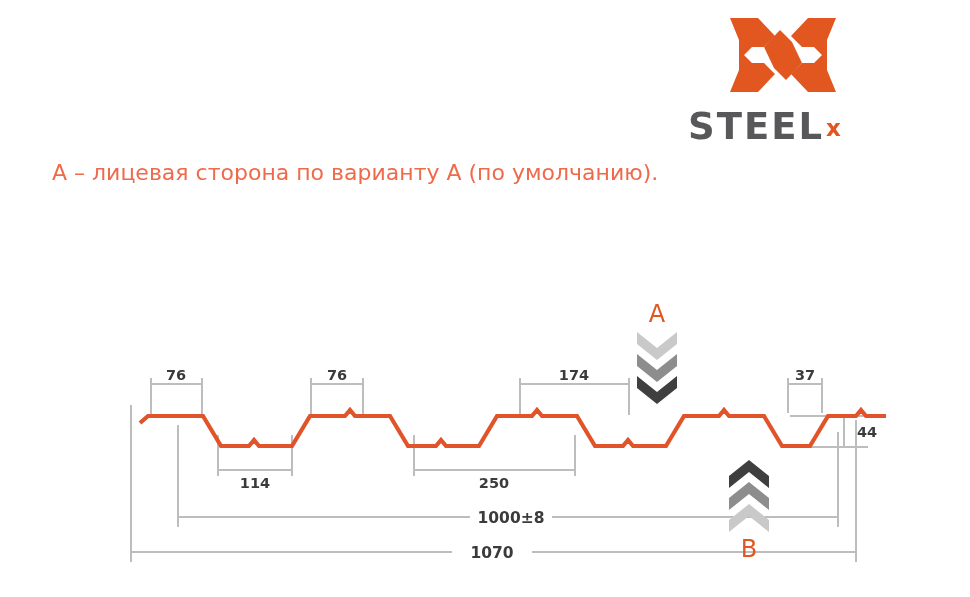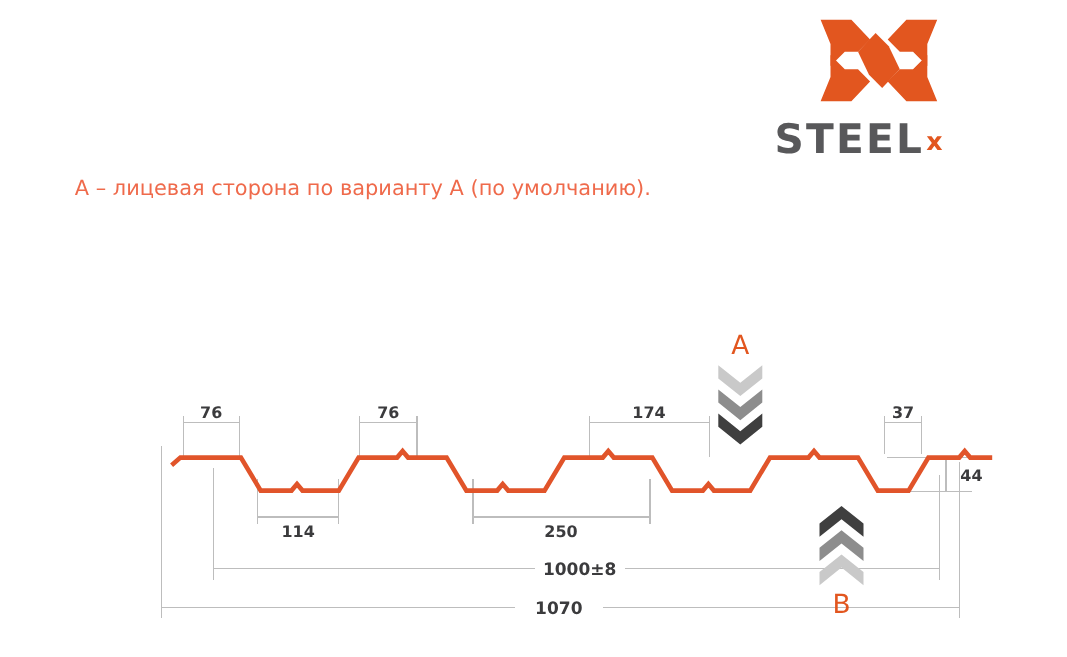--- a/index.html
+++ b/index.html
@@ -3,33 +3,33 @@
 <meta charset="utf-8">
 <style>
   html,body{margin:0;padding:0;}
   body{
     width:970px;height:597px;
     background:#ffffff;
     font-family:"Liberation Sans", sans-serif;
     overflow:hidden;
     position:relative;
   }
-  #stage{position:absolute;left:16px;top:0;width:787px;height:597px;}
+  #stage{position:absolute;left:0;top:0;width:787px;height:597px;}
   #logo-block{position:absolute;left:688px;top:16px;width:230px;height:130px;}
   #logo-mark{position:absolute;left:40px;top:0px;width:110px;height:78px;}
   #logo-word{position:absolute;left:0px;top:92px;width:215px;height:40px;
              display:flex;align-items:baseline;}
   .logo-steel{font-family:"DejaVu Sans", sans-serif;font-weight:bold;
               font-size:37px;letter-spacing:2px;color:#58585a;line-height:1;}
   .logo-x{font-family:"DejaVu Sans", sans-serif;font-weight:bold;
           font-size:23px;color:#e2561f;line-height:1;margin-left:2px;
           position:relative;top:-3px;}
 
   
-  .caption{position:absolute;color:#ef6a4b;font-size:19px;
+  .caption{position:absolute;color:#ef6a4b;font-size:22px;
            font-family:"DejaVu Sans", sans-serif;white-space:nowrap;text-align:right;}
   #caption-a{left:52px;top:160px;}
   #caption-b{left:52px;top:243px;}
 
   
   #drawing{position:absolute;left:0;top:280px;width:970px;height:310px;}
 
   
   .dimtext{font-family:"DejaVu Sans", sans-serif;font-weight:bold;
            font-size:14.5px;fill:#3b3b3d;}

